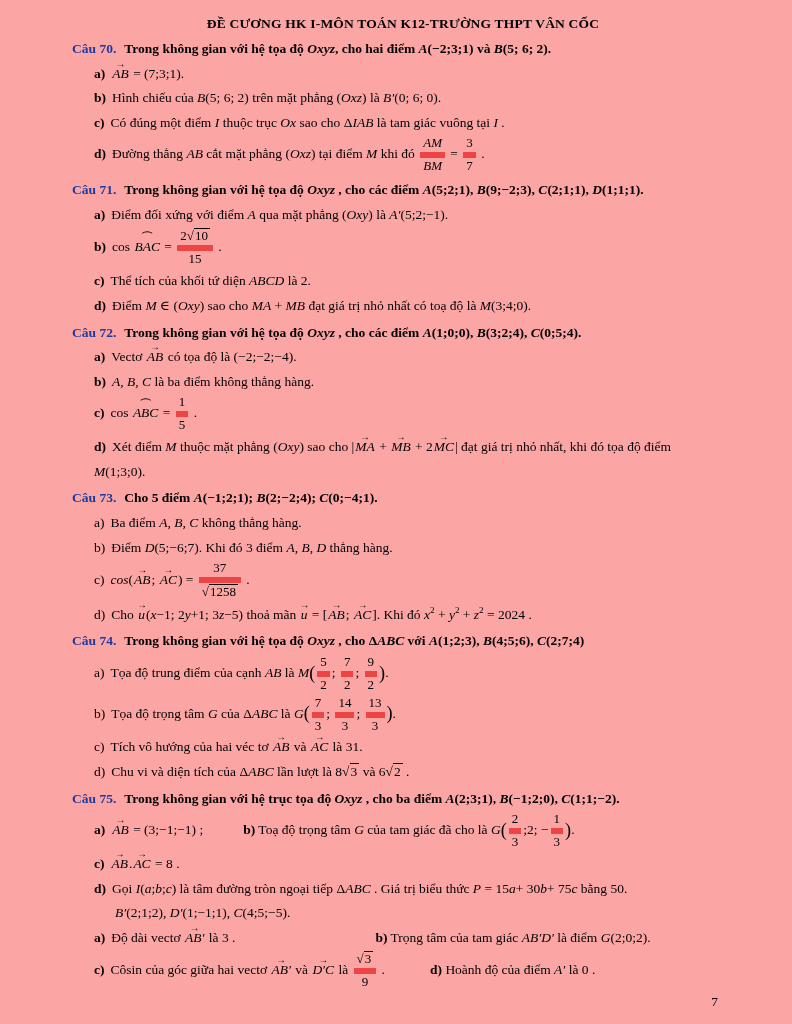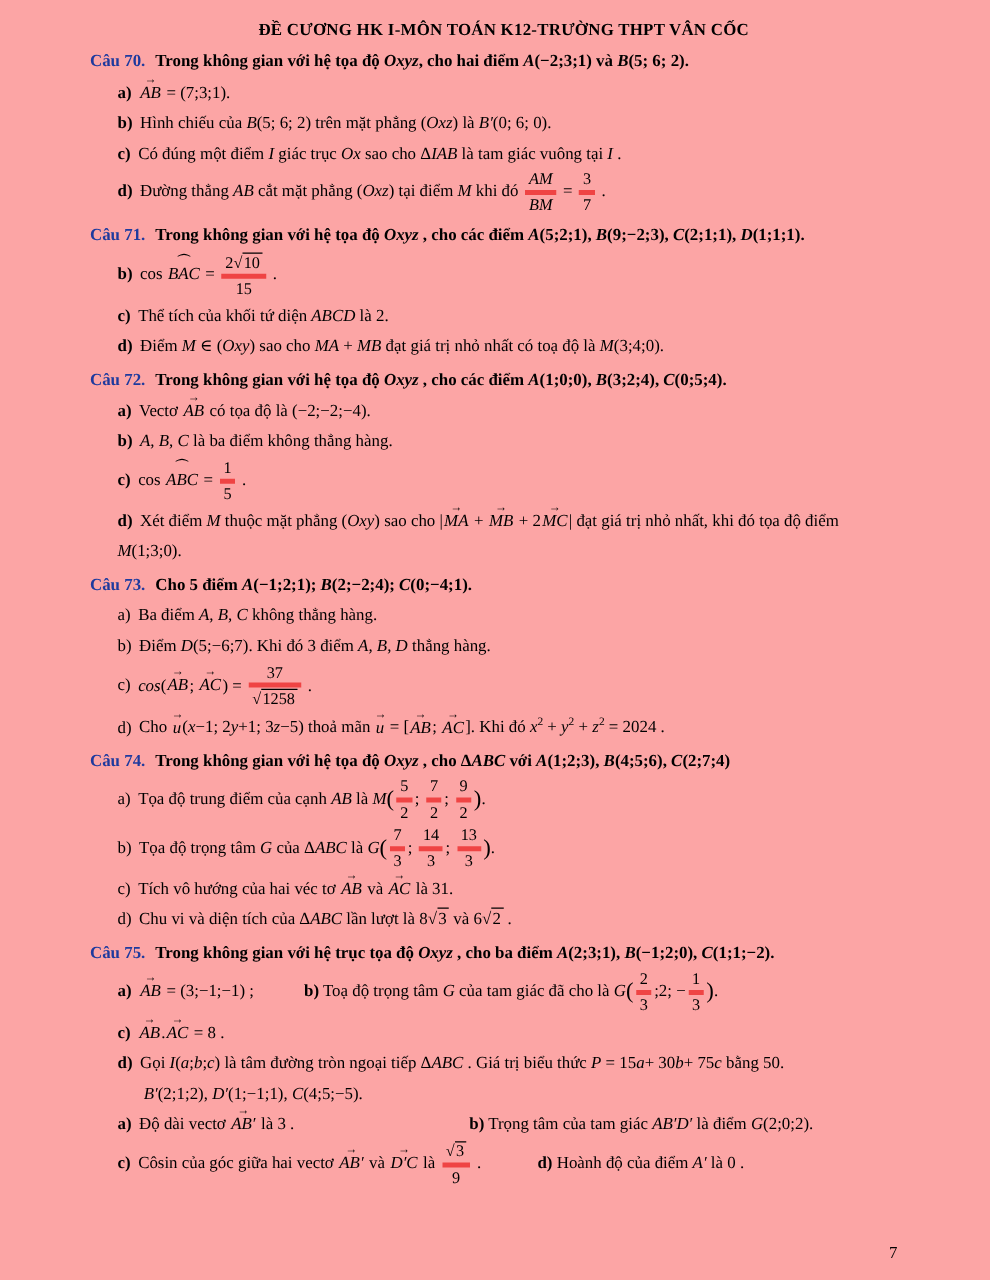--- a/index.html
+++ b/index.html
@@ -40,21 +40,21 @@
   }
   .hat::after {
     content:"\23DC"; position:absolute; left:0; right:0; top:-0.62em;
     font-size:0.8em; text-align:center; font-style:normal; font-weight:normal;
   }
   
   .frac {
     display:inline-block; text-align:center; vertical-align:middle;
     padding:0 2px; line-height:1.15; font-size:13px;
   }
-  .frac .num { display:block; border-bottom:4px solid #ef4444; padding:0 3px 1px 3px; }
+  .frac .num { display:block; border-bottom:6px solid #ef4444; padding:0 3px 1px 3px; }
   .frac .den { display:block; padding:1px 3px 0 3px; }
   
   .sqrt { white-space:nowrap; display:inline-block; }
   .sqrt .rad { }
   .sqrt .sqv { display:inline-block; border-top:1px solid currentColor; padding:0 2px 0 1px; line-height:1.15; }
   sup { font-size:0.68em; }
   .lg { font-size:1.35em; vertical-align:-0.1em; display:inline-block; font-weight:normal; }
   .gap { display:inline-block; height:1px; }
   .page-number {
     position:absolute; right:74px; bottom:14px; font-size:13.5px;
@@ -62,23 +62,24 @@
 </style>
 </head>
 <body>
 
 <div class="page">
   <div class="title">ĐỀ CƯƠNG HK I-MÔN TOÁN K12-TRƯỜNG THPT VÂN CỐC</div>
   <div class="content">
       <div class="line q-line"><span class="q-label">Câu 70.</span><span class="seg">Trong không gian với hệ tọa độ </span><span class="it">Oxyz</span><span class="seg">, cho hai điểm </span><span class="it">A</span><span class="seg">(−2;3;1) và </span><span class="it">B</span><span class="seg">(5; 6; 2).</span></div>
       <div class="line p-line"><span class="p-label pb">a)</span><span class="vec">AB</span><span class="seg"> = (7;3;1).</span></div>
       <div class="line p-line"><span class="p-label pb">b)</span><span class="seg">Hình chiếu của </span><span class="it">B</span><span class="seg">(5; 6; 2) trên mặt phẳng (</span><span class="it">Oxz</span><span class="seg">) là </span><span class="it">B′</span><span class="seg">(0; 6; 0).</span></div>
-      <div class="line p-line"><span class="p-label pb">c)</span><span class="seg">Có đúng một điểm </span><span class="it">I</span><span class="seg"> giác trục </span><span class="it">Ox</span><span class="seg"> sao cho Δ</span><span class="it">IAB</span><span class="seg"> là tam giác vuông tại </span><span class="it">I</span><span class="seg"> .</span></div>
+      <div class="line p-line"><span class="p-label pb">c)</span><span class="seg">Có đúng một điểm </span><span class="it">I</span><span class="seg"> thuộc trục </span><span class="it">Ox</span><span class="seg"> sao cho Δ</span><span class="it">IAB</span><span class="seg"> là tam giác vuông tại </span><span class="it">I</span><span class="seg"> .</span></div>
       <div class="line p-line"><span class="p-label pb">d)</span><span class="seg">Đường thẳng </span><span class="it">AB</span><span class="seg"> cắt mặt phẳng (</span><span class="it">Oxz</span><span class="seg">) tại điểm </span><span class="it">M</span><span class="seg"> khi đó </span><span class="frac"><span class="num"><span class="it">AM</span></span><span class="den"><span class="it">BM</span></span></span><span class="seg"> = </span><span class="frac"><span class="num"><span class="seg">3</span></span><span class="den"><span class="seg">7</span></span></span><span class="seg"> .</span></div>
       <div class="line q-line"><span class="q-label">Câu 71.</span><span class="seg">Trong không gian với hệ tọa độ </span><span class="it">Oxyz</span><span class="seg"> , cho các điểm </span><span class="it">A</span><span class="seg">(5;2;1), </span><span class="it">B</span><span class="seg">(9;−2;3), </span><span class="it">C</span><span class="seg">(2;1;1), </span><span class="it">D</span><span class="seg">(1;1;1).</span></div>
+      <div class="line p-line"><span class="p-label pb">a)</span><span class="seg">Điểm đối xứng với điểm </span><span class="it">A</span><span class="seg"> qua mặt phẳng (</span><span class="it">Oxy</span><span class="seg">) là </span><span class="it">A′</span><span class="seg">(5;2;−1).</span></div>
       <div class="line p-line"><span class="p-label pb">b)</span><span class="seg">cos </span><span class="hat">BAC</span><span class="seg"> = </span><span class="frac"><span class="num"><span class="seg">2</span><span class="sqrt"><span class="rad">√</span><span class="sqv">10</span></span></span><span class="den"><span class="seg">15</span></span></span><span class="seg"> .</span></div>
       <div class="line p-line"><span class="p-label pb">c)</span><span class="seg">Thể tích của khối tứ diện </span><span class="it">ABCD</span><span class="seg"> là 2.</span></div>
       <div class="line p-line"><span class="p-label pb">d)</span><span class="seg">Điểm </span><span class="it">M</span><span class="seg"> ∈ (</span><span class="it">Oxy</span><span class="seg">) sao cho </span><span class="it">MA</span><span class="seg"> + </span><span class="it">MB</span><span class="seg"> đạt giá trị nhỏ nhất có toạ độ là </span><span class="it">M</span><span class="seg">(3;4;0).</span></div>
       <div class="line q-line"><span class="q-label">Câu 72.</span><span class="seg">Trong không gian với hệ tọa độ </span><span class="it">Oxyz</span><span class="seg"> , cho các điểm </span><span class="it">A</span><span class="seg">(1;0;0), </span><span class="it">B</span><span class="seg">(3;2;4), </span><span class="it">C</span><span class="seg">(0;5;4).</span></div>
       <div class="line p-line"><span class="p-label pb">a)</span><span class="seg">Vectơ </span><span class="vec">AB</span><span class="seg"> có tọa độ là (−2;−2;−4).</span></div>
       <div class="line p-line"><span class="p-label pb">b)</span><span class="it">A, B, C</span><span class="seg"> là ba điểm không thẳng hàng.</span></div>
       <div class="line p-line"><span class="p-label pb">c)</span><span class="seg">cos </span><span class="hat">ABC</span><span class="seg"> = </span><span class="frac"><span class="num"><span class="seg">1</span></span><span class="den"><span class="seg">5</span></span></span><span class="seg"> .</span></div>
       <div class="line p-line"><span class="p-label pb">d)</span><span class="seg">Xét điểm </span><span class="it">M</span><span class="seg"> thuộc mặt phẳng (</span><span class="it">Oxy</span><span class="seg">) sao cho |</span><span class="vec">MA</span><span class="seg"> + </span><span class="vec">MB</span><span class="seg"> + 2</span><span class="vec">MC</span><span class="seg">| đạt giá trị nhỏ nhất, khi đó tọa độ điểm</span></div>
       <div class="line cont-line" style="padding-left: 22px;"><span class="it">M</span><span class="seg">(1;3;0).</span></div>
       <div class="line q-line"><span class="q-label">Câu 73.</span><span class="seg">Cho 5 điểm </span><span class="it">A</span><span class="seg">(−1;2;1); </span><span class="it">B</span><span class="seg">(2;−2;4); </span><span class="it">C</span><span class="seg">(0;−4;1).</span></div>

